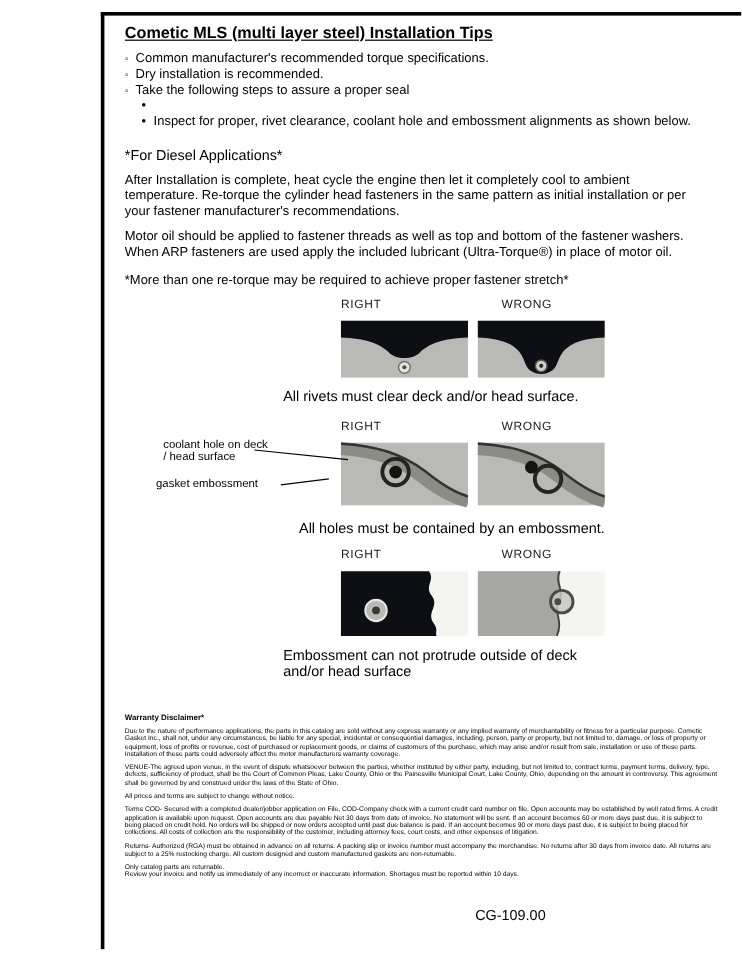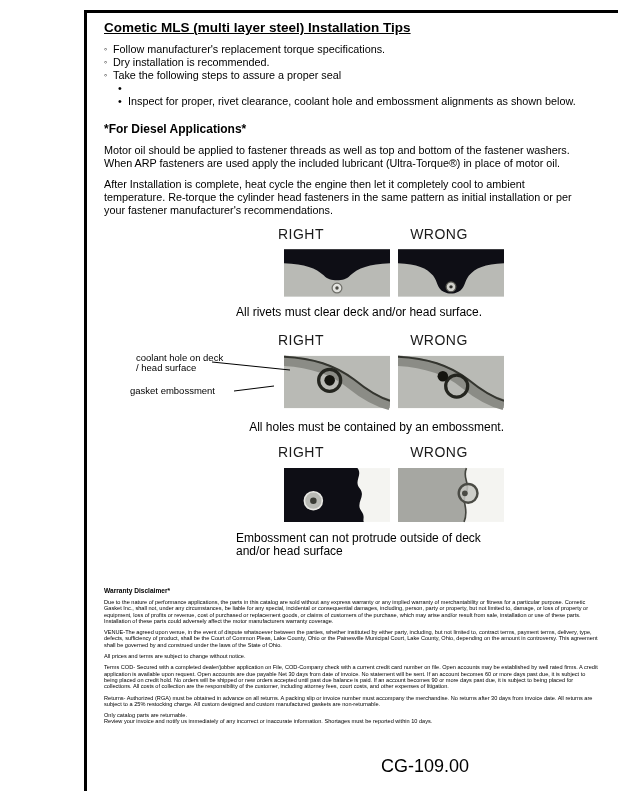--- a/index.html
+++ b/index.html
@@ -10,75 +10,76 @@
   .frame {
     position:absolute; left:84px; top:10px; width:531px; height:778px;
     border-left:3px solid #000; border-top:3px solid #000;
   }
   .content { position:absolute; left:104px; top:20px; width:494px; }
   .title { font-size:13.5px; font-weight:bold; text-decoration:underline; margin:0 0 8px 0; }
   .bullet { font-size:10.8px; line-height:13px; display:flex; }
   .bullet .bm { width:9px; flex:0 0 9px; font-size:9px; }
   .bullet.sub { margin-left:14px; }
   .bullet.sub .bm { width:10px; flex:0 0 10px; font-size:10.8px; }
-  .diesel-heading { font-size:12px; font-weight:bold; margin-top:14px; }
+  .diesel-heading { font-size:12px; font-weight:normal; margin-top:14px; }
   .para { font-size:10.8px; line-height:13px; margin-top:8px; width:478px; }
   .note { font-size:10.8px; margin-top:11px; }
 
   .diagrams { margin-left:132px; width:268px; margin-top:6px; }
   .diag-row { margin-top:9px; }
   .labels { display:flex; gap:8px; }
-  .dlabel { width:130px; text-align:center; font-size:14px; letter-spacing:0.5px; color:#1a1a1a; }
+  .dlabel { width:130px; text-align:center; font-size:10px; letter-spacing:0.5px; color:#1a1a1a; }
   .imgs { display:flex; gap:8px; position:relative; margin-top:2px;padding-left:48px; }
   .imgs svg { display:block; }
   .caption { font-size:12px; line-height:12.5px; margin-top:4px; }
   .caption.wrap { width:252px; }
 
   .ann { position:absolute; font-size:9.5px; line-height:10.5px; }
   .ann-coolant { left:-100px; top:3px; width:88px; }
   .ann-emboss  { left:-106px; top:36px; width:102px; }
   .ann-lines { position:absolute; left:-26px; top:0; stroke:#000; stroke-width:1; }
 
   .warranty { margin-top:30px; width:494px; }
   .warranty-heading { font-size:6.6px; font-weight:bold; }
   .wpara { font-size:5.6px; line-height:6.3px; margin-top:5px; }
-  .doc-number { position:absolute; left:381px; top:756px; font-size:18px; }
+  .doc-number { position:absolute; left:396px; top:756px; font-size:12px; }
 </style>
 </head>
 <body>
 
 <div class="page">
   <div class="frame"></div>
 
   <div class="content">
     <h1 class="title">Cometic MLS (multi layer steel) Installation Tips</h1>
 
     <div class="bullet">
       <span class="bm">◦</span>
-      <span>Follow manufacturer's replacement torque specifications.</span>
+      <span>Common manufacturer's recommended torque specifications.</span>
     </div>
     <div class="bullet">
       <span class="bm">◦</span>
       <span>Dry installation is recommended.</span>
     </div>
     <div class="bullet">
       <span class="bm">◦</span>
       <span>Take the following steps to assure a proper seal</span>
     </div>
     <div class="bullet sub">
       <span class="bm">•</span>
     </div>
     <div class="bullet sub">
       <span class="bm">•</span>
       <span>Inspect for proper, rivet clearance, coolant hole and embossment alignments as shown below.</span>
     </div>
 
     <div class="diesel-heading">*For Diesel Applications*</div>
+    <div class="para">After Installation is complete, heat cycle the engine then let it completely cool to ambient temperature. Re-torque the cylinder head fasteners in the same pattern as initial installation or per your fastener manufacturer's recommendations.</div>
     <div class="para">Motor oil should be applied to fastener threads as well as top and bottom of the fastener washers. When ARP fasteners are used apply the included lubricant (Ultra-Torque®) in place of motor oil.</div>
-    <div class="para">After Installation is complete, heat cycle the engine then let it completely cool to ambient temperature. Re-torque the cylinder head fasteners in the same pattern as initial installation or per your fastener manufacturer's recommendations.</div>
+    <div class="note">*More than one re-torque may be required to achieve proper fastener stretch*</div>
 
     <div class="diagrams">
 
       <div class="diag-row">
         <div class="labels">
           <span class="dlabel">RIGHT</span>
           <span class="dlabel">WRONG</span>
         </div>
         <div class="imgs">
           <svg width="130" height="58" viewBox="0 0 130 58">

